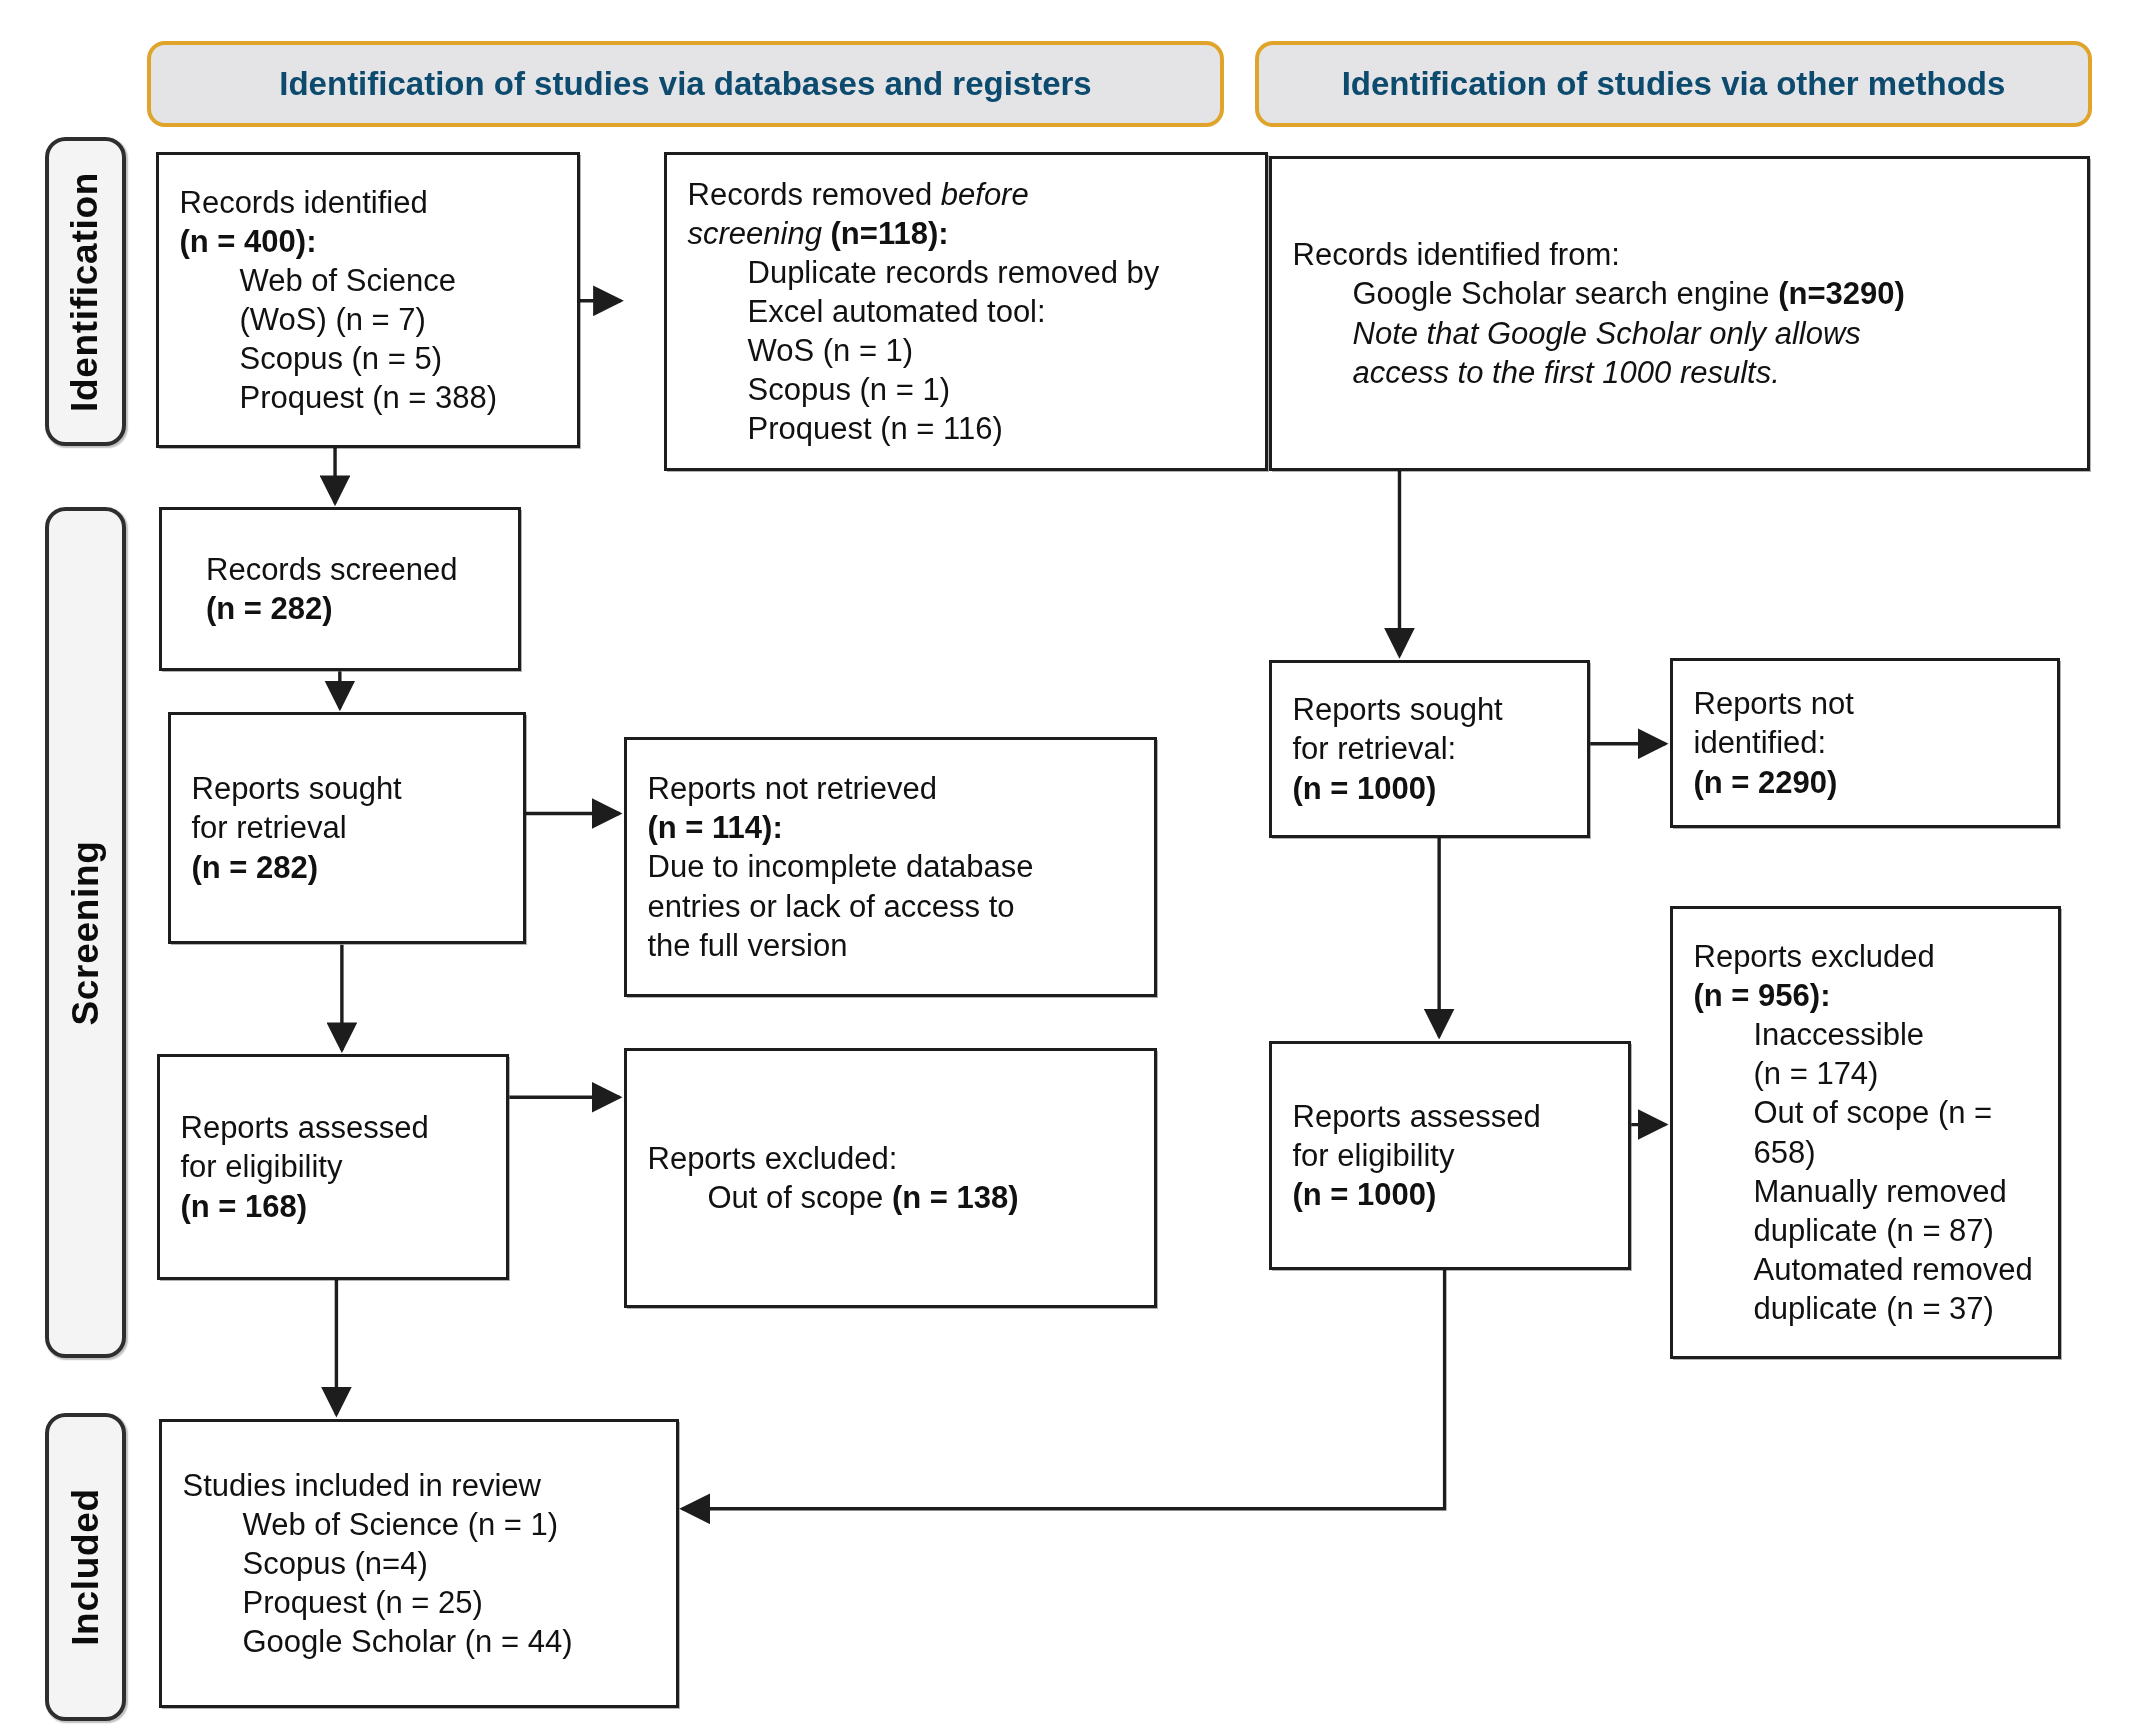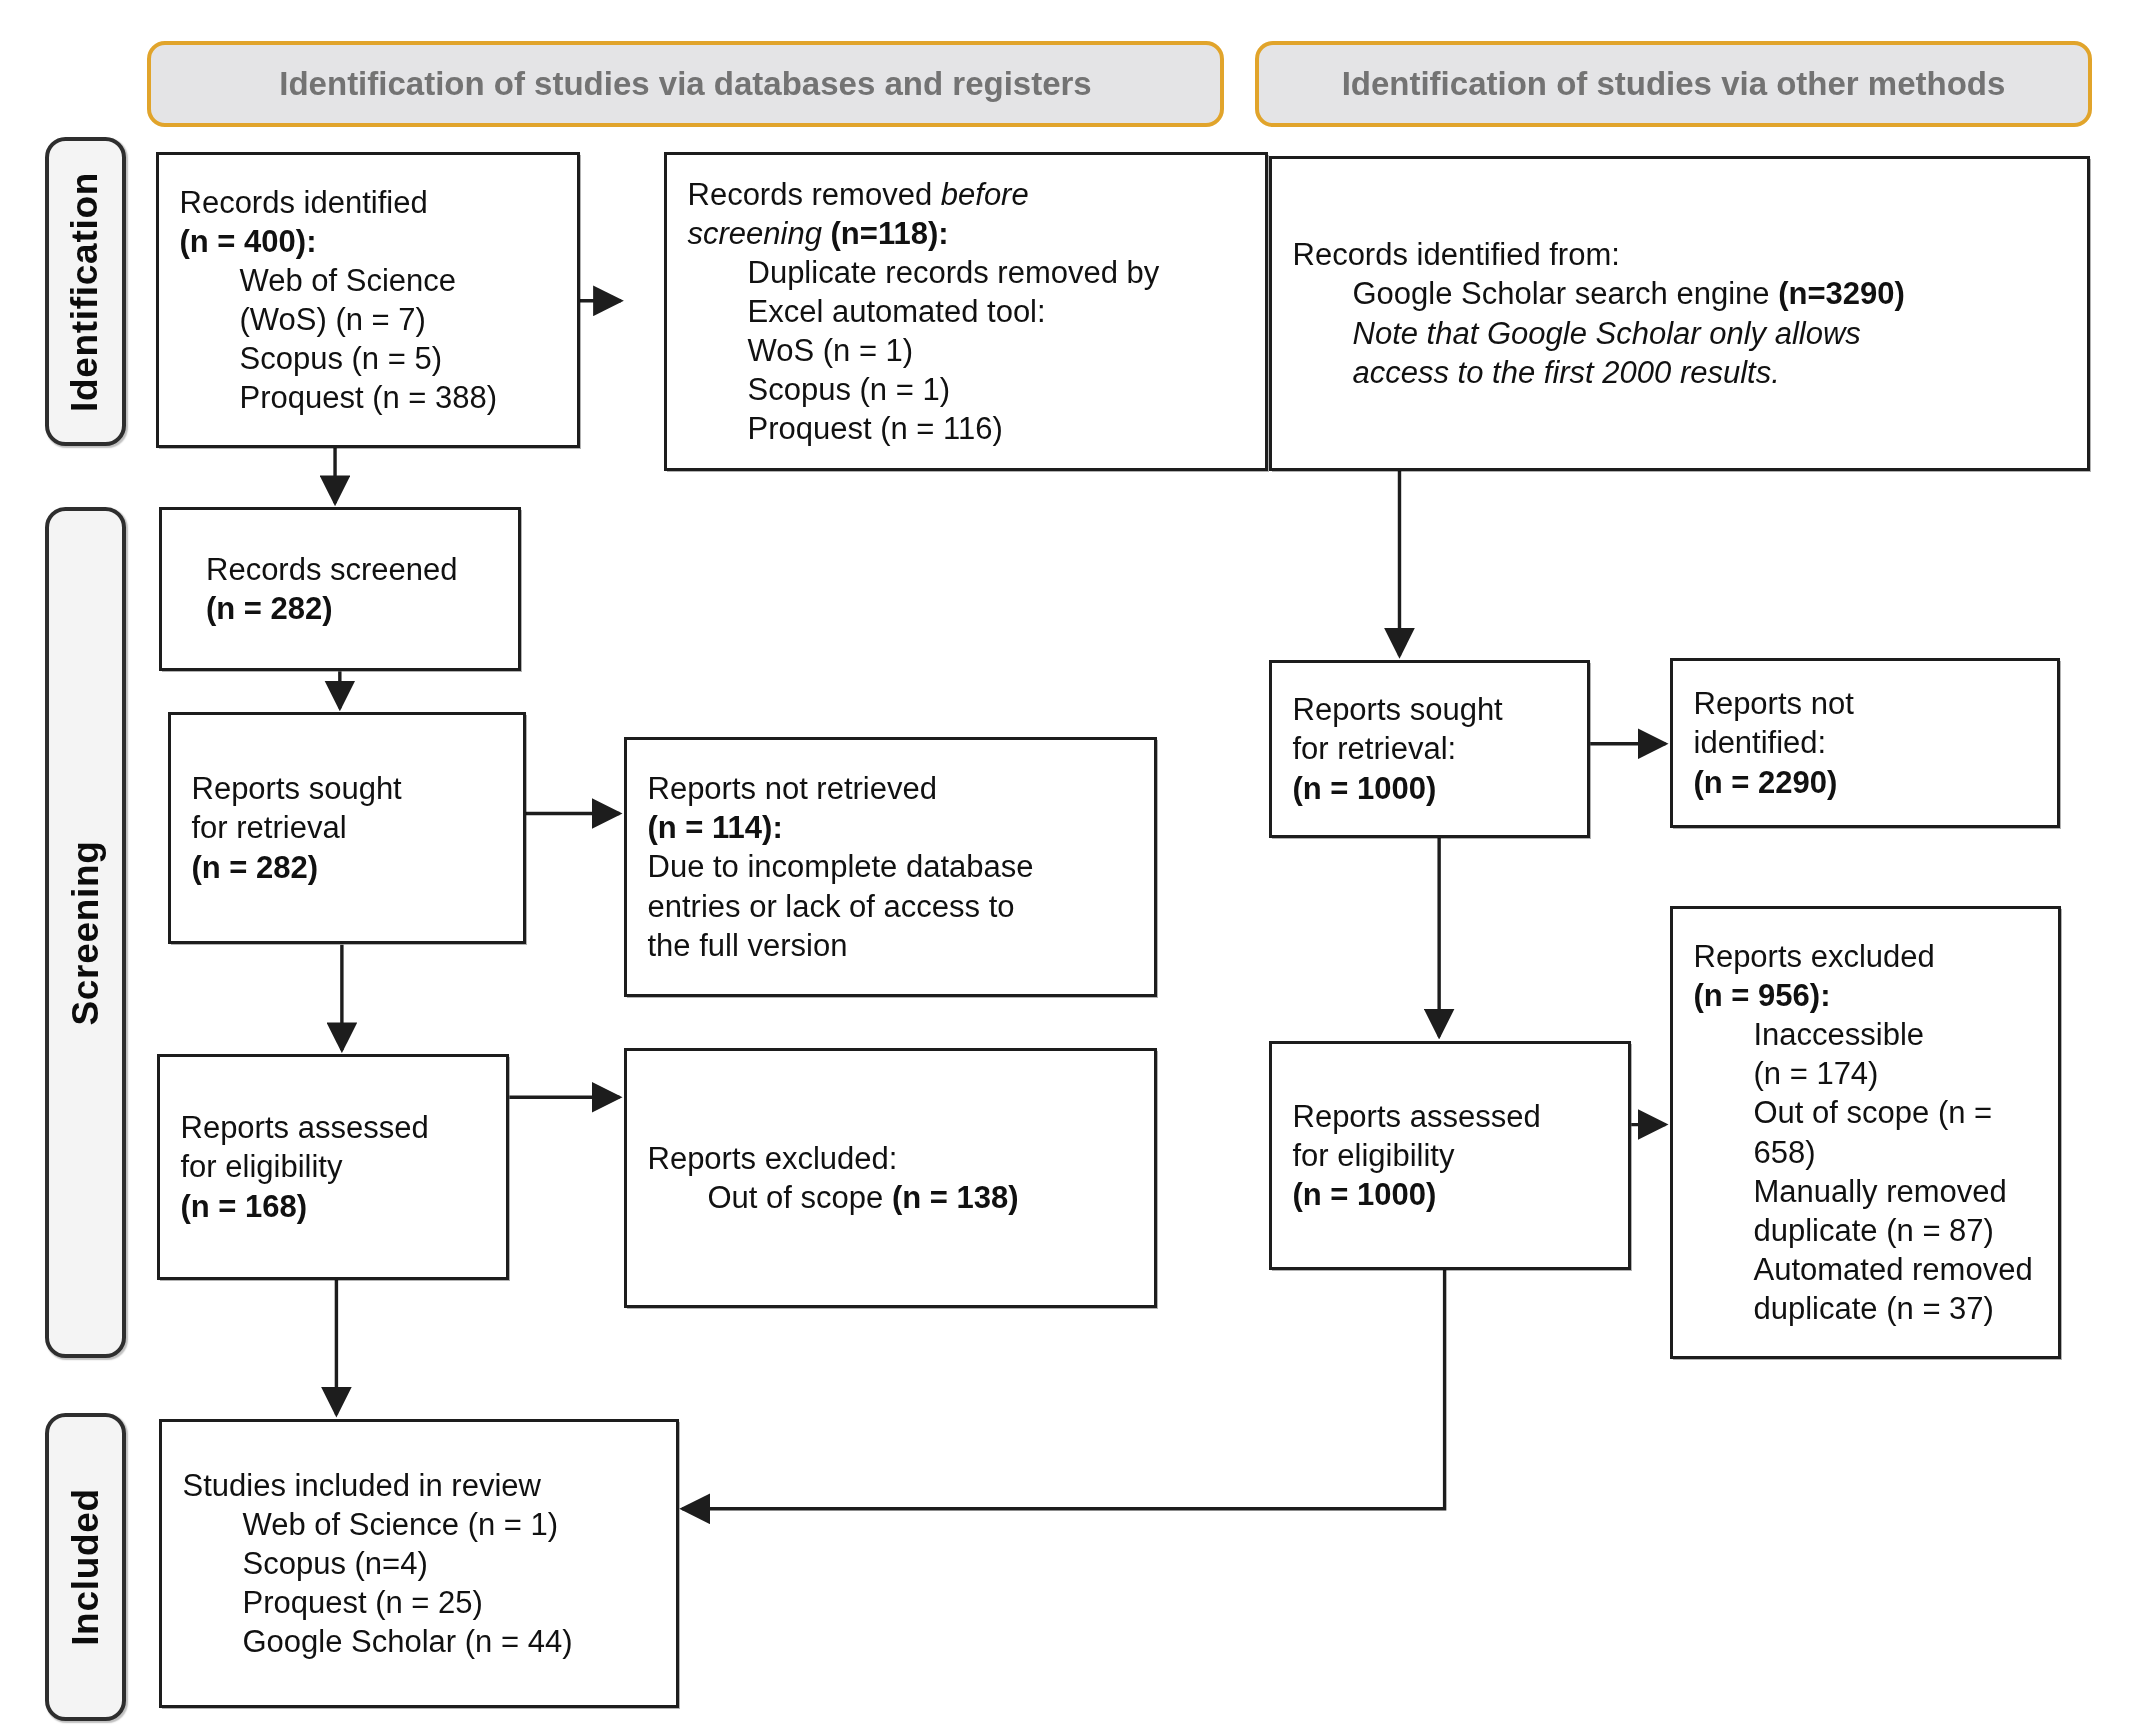--- a/index.html
+++ b/index.html
@@ -5,21 +5,21 @@
   html,body{margin:0;padding:0;background:#ffffff;}
   #canvas{
     position:relative;width:2129px;height:1731px;background:#ffffff;
     font-family:"Liberation Sans","DejaVu Sans",sans-serif;color:#111;
     overflow:hidden;
   }
   .hdr{
     position:absolute;box-sizing:border-box;
     background:#E4E4E6;border:4.8px solid #E1A42B;border-radius:18px;
     display:flex;align-items:center;justify-content:center;
-    font-weight:bold;font-size:33px;color:#737373;text-align:center;
+    font-weight:bold;font-size:33px;color:#0c4a6e;text-align:center;
   }
   .stage{
     position:absolute;box-sizing:border-box;
     background:#F4F4F4;border:4.1px solid #2e2e2e;border-radius:20.5px;
     display:flex;align-items:center;justify-content:center;
     box-shadow:1.4px 1.4px 1.4px rgba(0,0,0,0.25);
   }
   .stage span{
     transform:rotate(-90deg);white-space:nowrap;
     font-weight:bold;font-size:37px;color:#0c0c0c;letter-spacing:0.7px;
@@ -143,21 +143,21 @@
     <div class="ln ind"><span>Proquest (n = 25)</span></div>
     <div class="ln ind"><span>Google Scholar (n = 44)</span></div>
   </div>
 
   <div class="box" style="left:1269px;top:156px;width:821px;height:315px;">
     <div class="ln"><span>Records identified from:</span></div>
     <div class="ln ind">
       <span>Google Scholar search engine </span><span class="b">(n=3290)</span>
     </div>
     <div class="ln ind i"><span>Note that Google Scholar only allows</span></div>
-    <div class="ln ind i"><span>access to the first 2000 results.</span></div>
+    <div class="ln ind i"><span>access to the first 1000 results.</span></div>
   </div>
 
   <div class="box" style="left:1269px;top:660px;width:321px;height:178px;">
     <div class="ln"><span>Reports sought</span></div>
     <div class="ln"><span>for retrieval:</span></div>
     <div class="ln b"><span>(n = 1000)</span></div>
   </div>
 
   <div class="box" style="left:1670px;top:658px;width:390px;height:170px;">
     <div class="ln"><span>Reports not</span></div>

